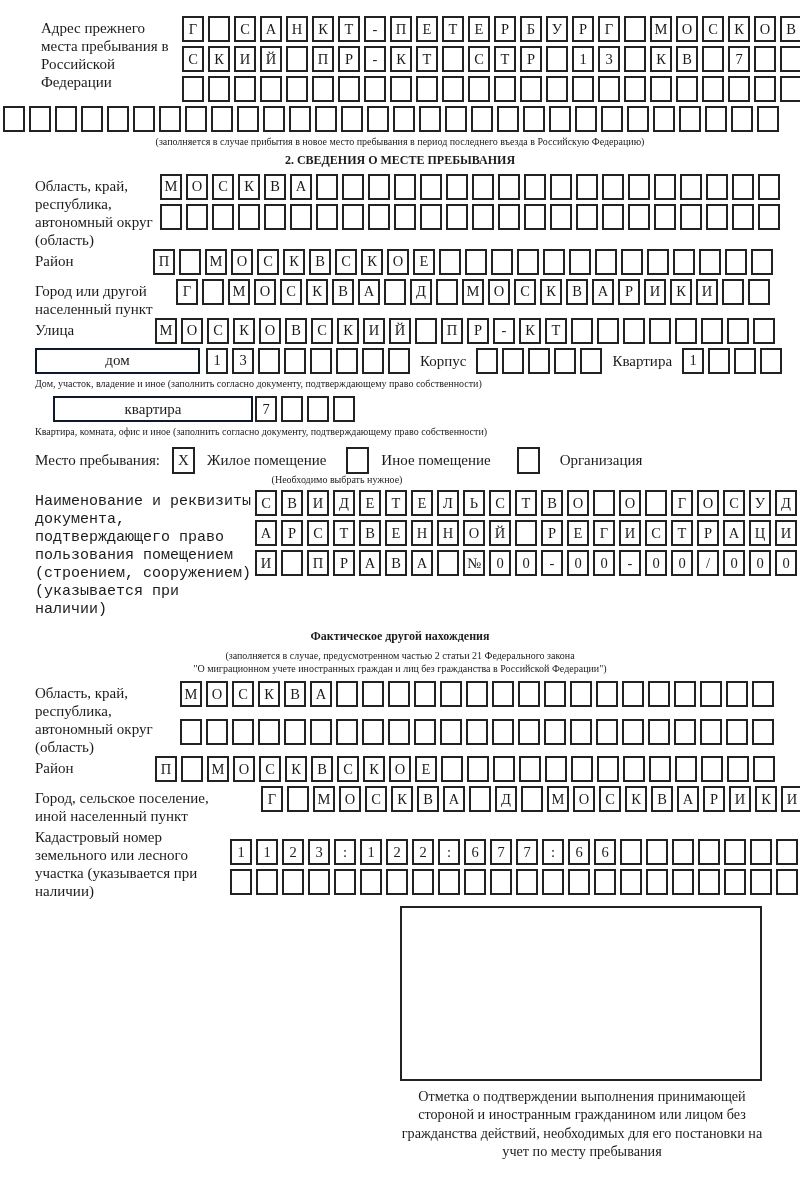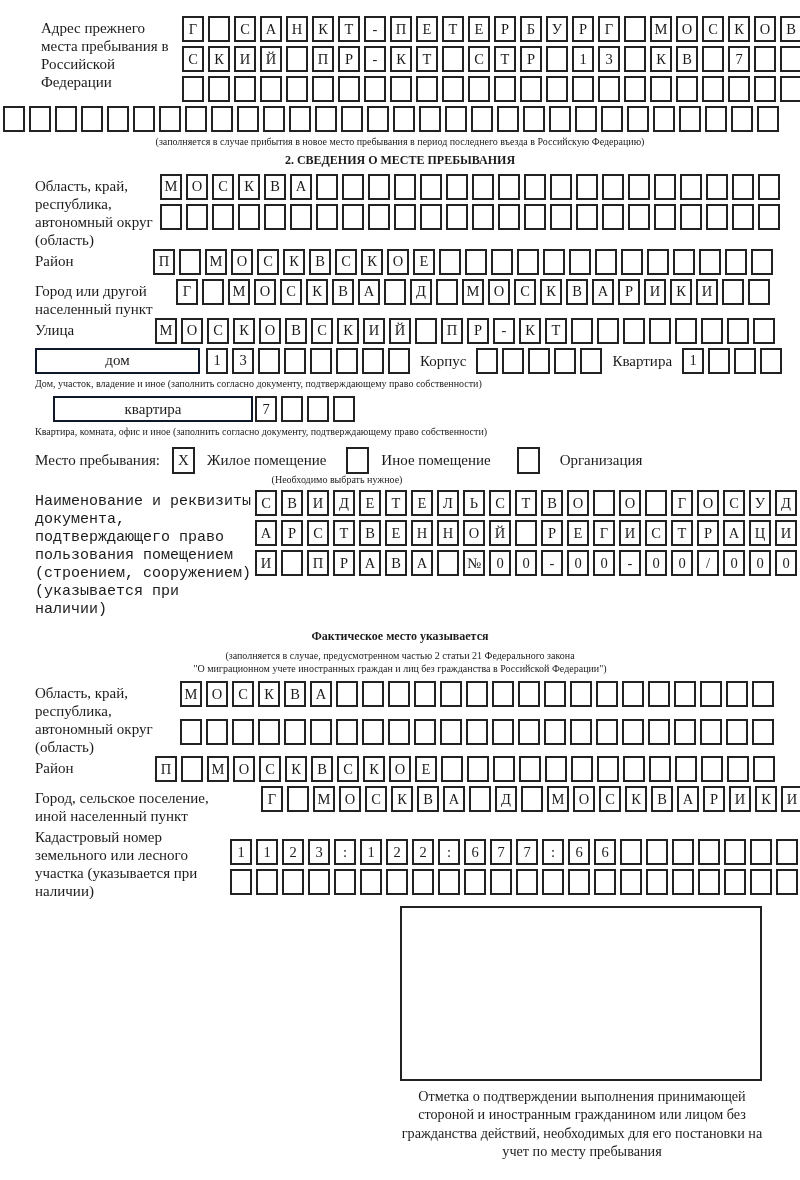--- a/index.html
+++ b/index.html
@@ -423,21 +423,21 @@
           <span class="cell">0</span>
           <span class="cell">0</span>
           <span class="cell">/</span>
           <span class="cell">0</span>
           <span class="cell">0</span>
           <span class="cell">0</span>
         </div>
     </div>
   </div>
 
-  <div class="heading" style="margin-top:10px;">Фактическое место указывается</div>
+  <div class="heading" style="margin-top:10px;">Фактическое другой нахождения</div>
   <div class="note">(заполняется в случае, предусмотренном частью 2 статьи 21 Федерального закона</div>
   <div class="note" style="margin-bottom:6px;">"О миграционном учете иностранных граждан и лиц без гражданства в Российской Федерации")</div>
 
   <div class="formrow" style="margin-left:35px;">
     <div class="lbl" style="width:145px;">Область, край, республика, автономный округ (область)</div>
     <div class="rows">
       <div class="cellrow">
           <span class="cell">М</span>
           <span class="cell">О</span>
           <span class="cell">С</span>

